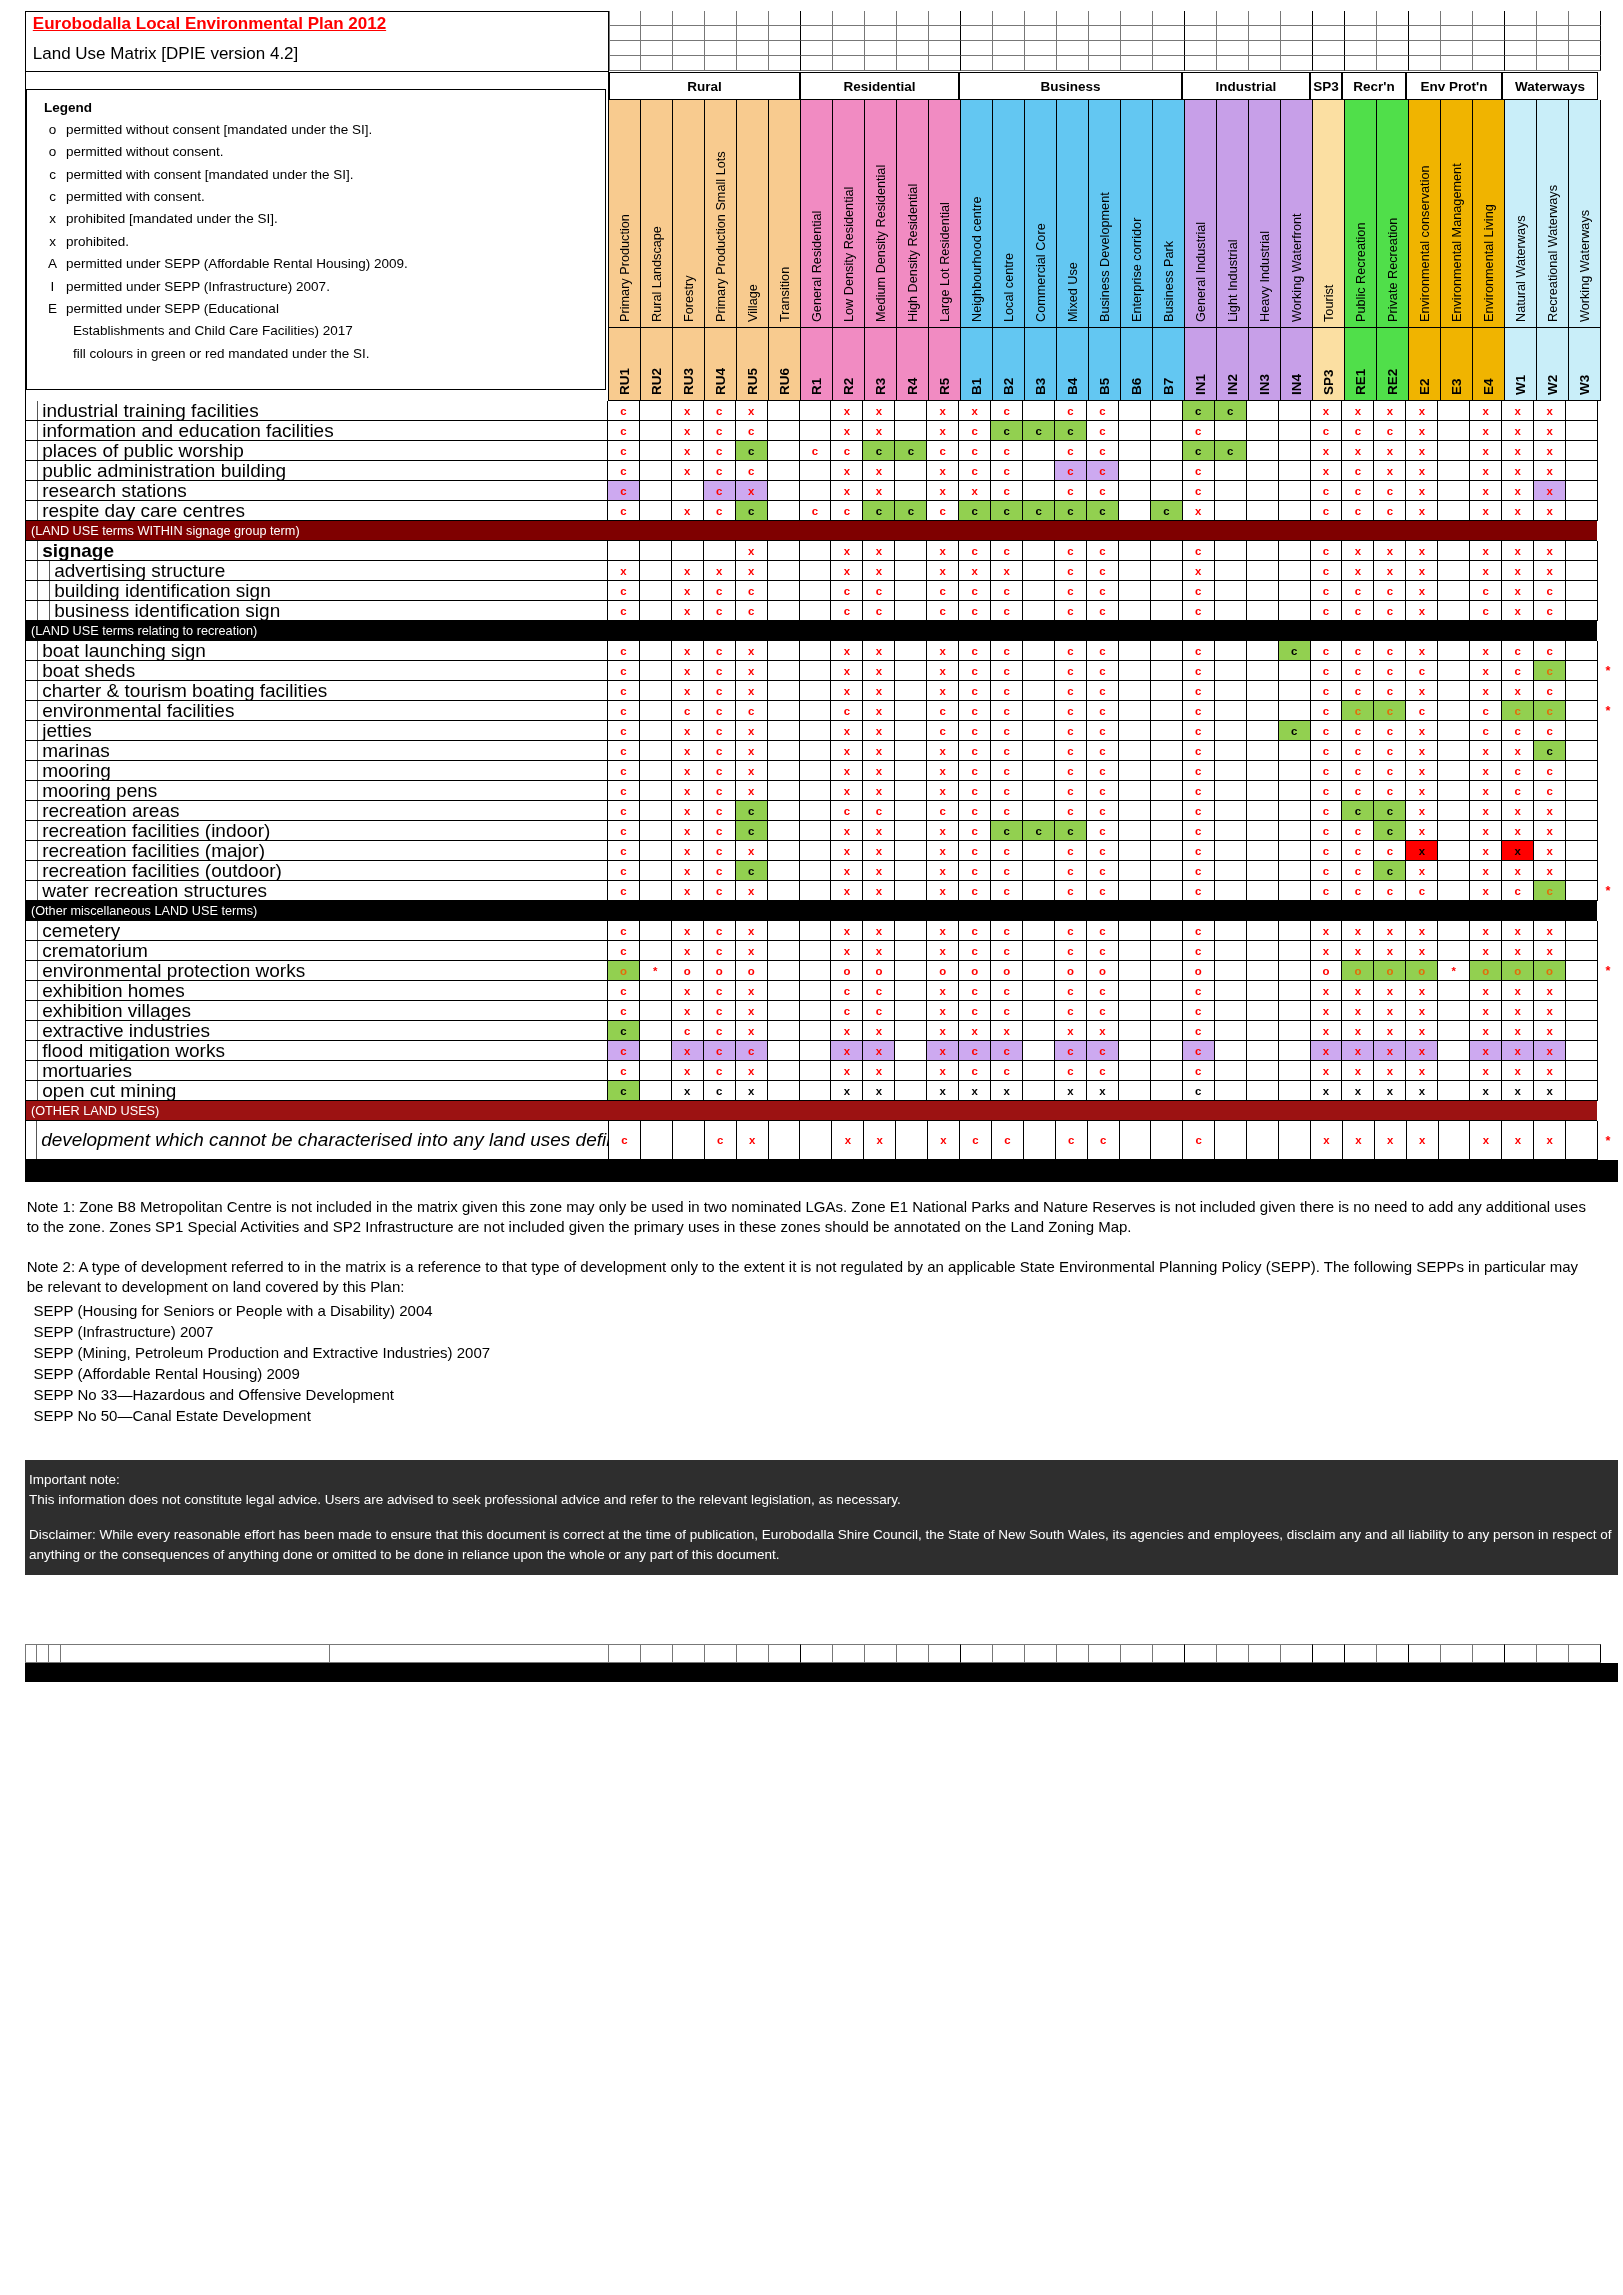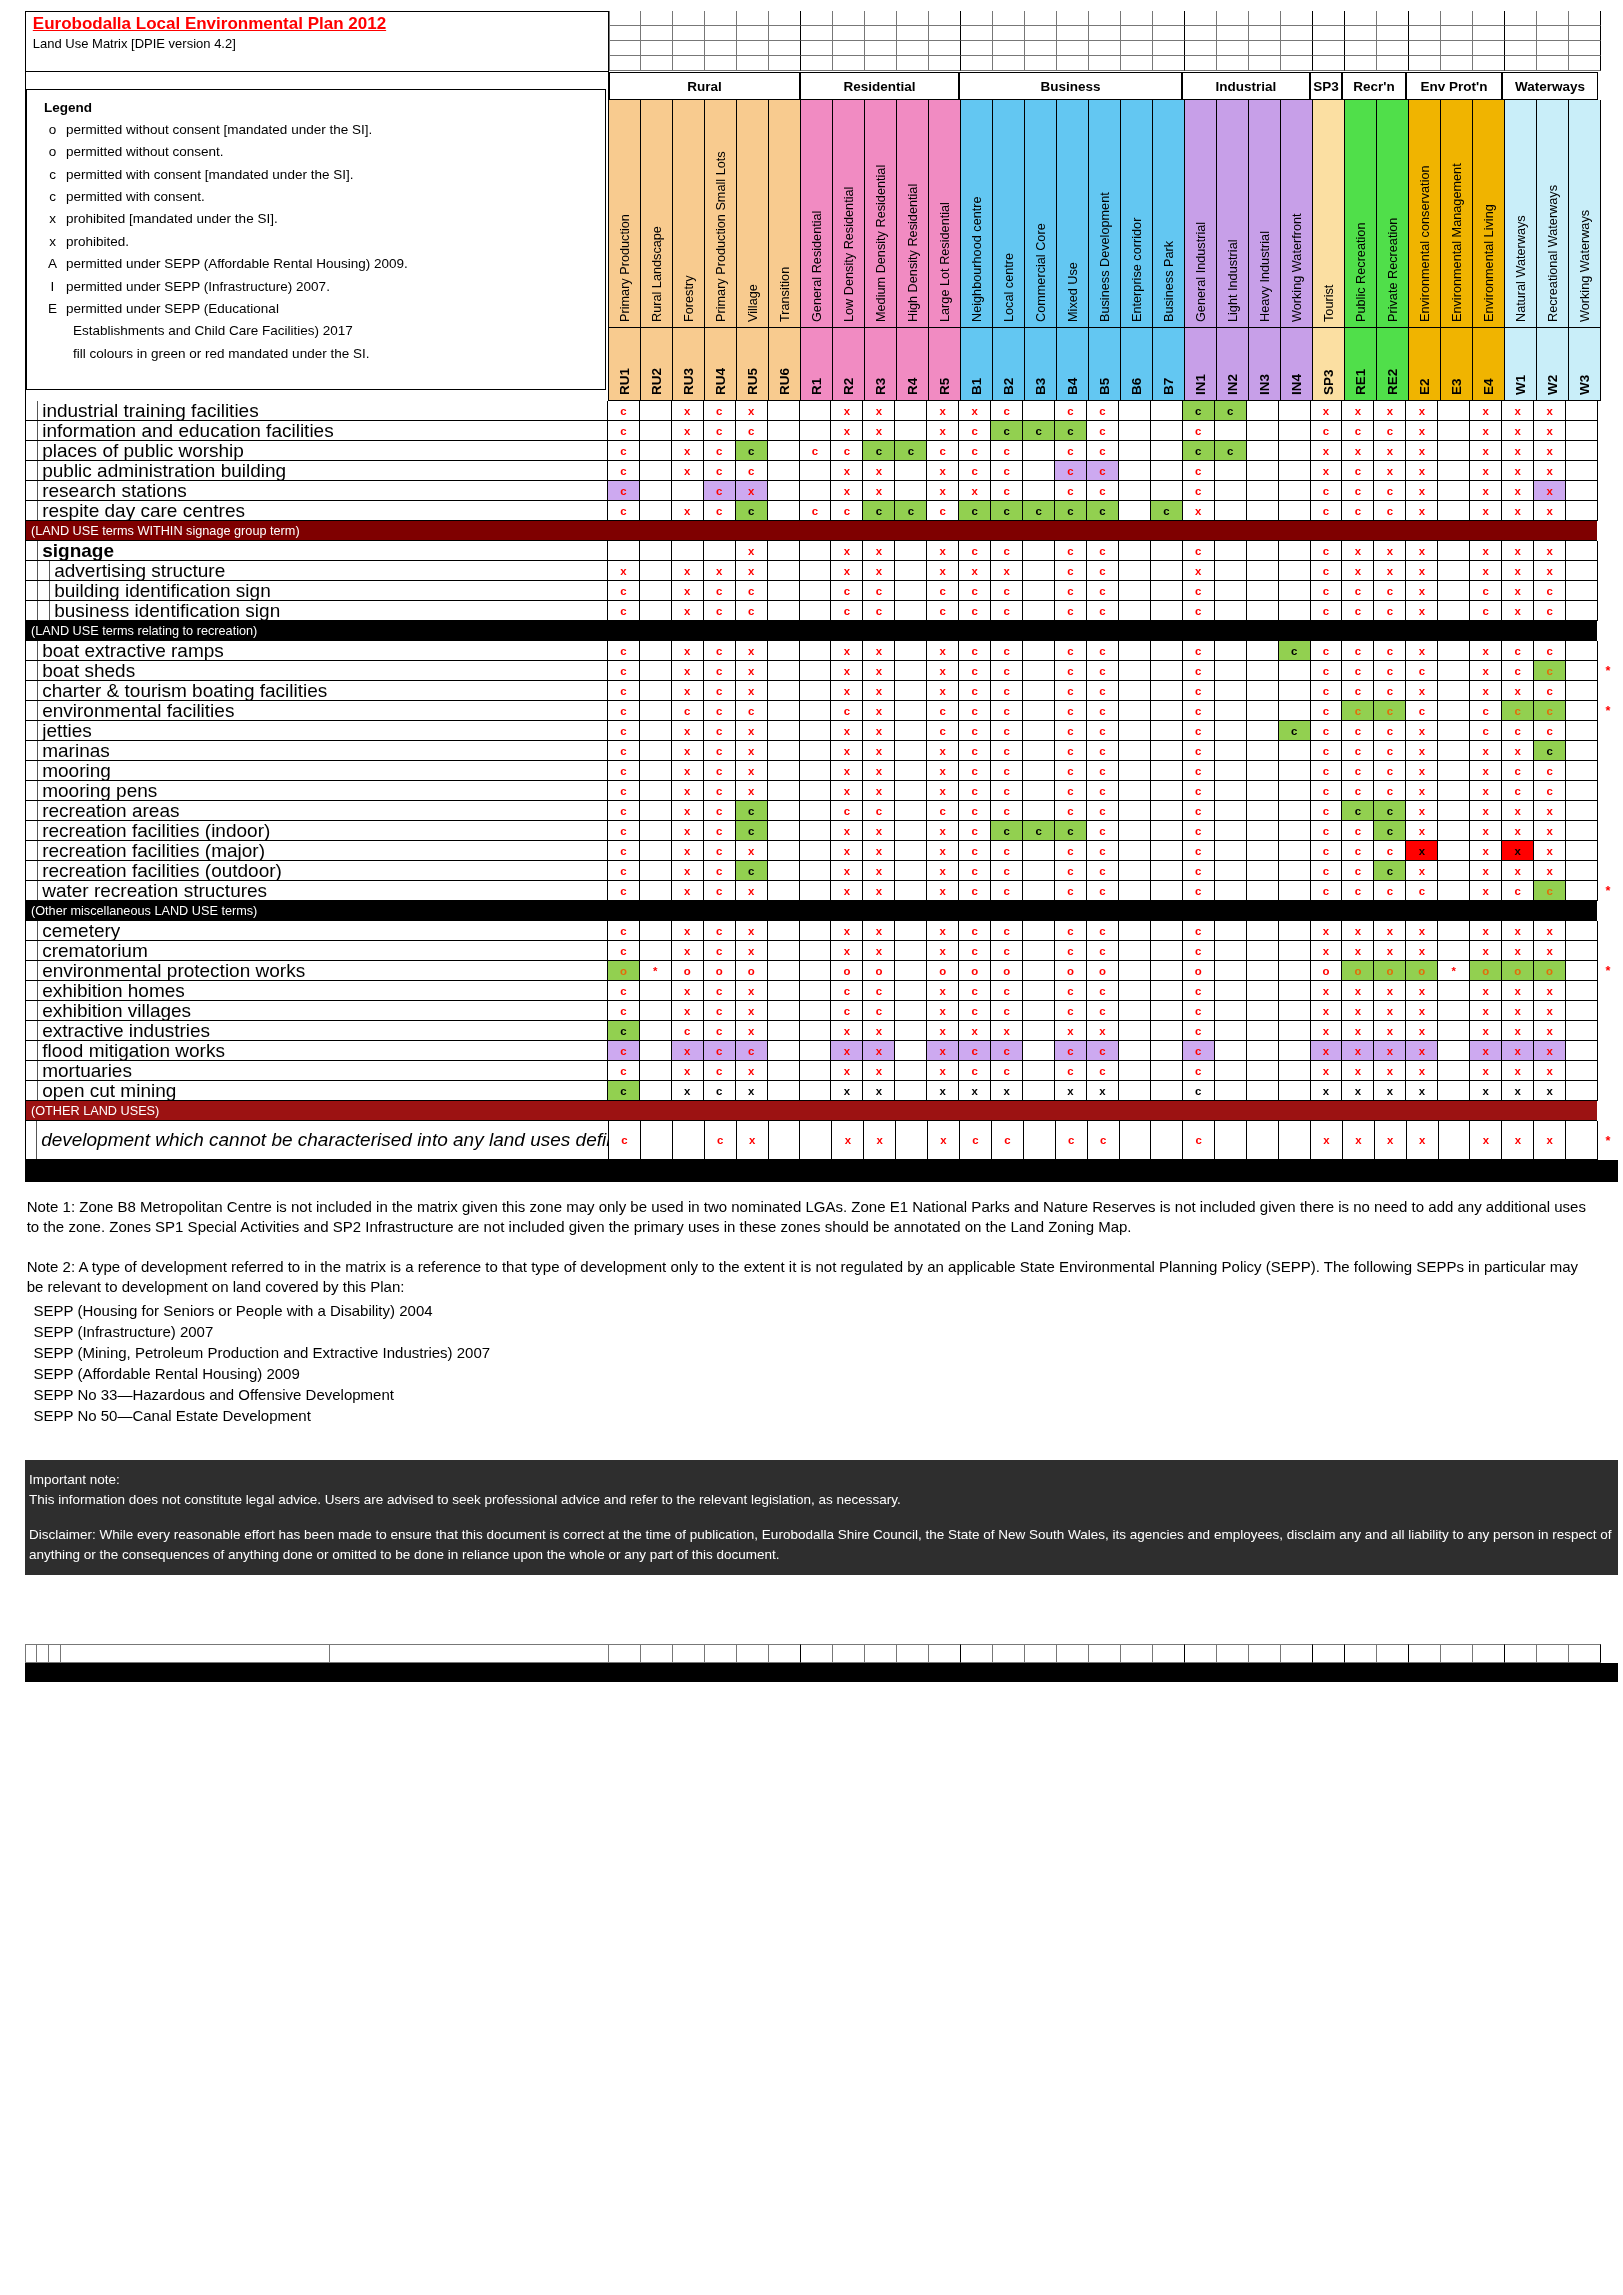--- a/index.html
+++ b/index.html
@@ -5,21 +5,21 @@
   html,body{margin:0;padding:0;background:#e8e8e8;}
   .page{width:1624px;height:2295px;background:#ffffff;position:relative;
         font-family:"Liberation Sans",sans-serif;color:#000;overflow:hidden;}
   .content{position:absolute;left:25px;top:11px;width:1593px;}
 
   
   .toprow{display:flex;}
   .titlebox{width:584px;height:61px;border:1.7px solid #000;box-sizing:border-box;
             padding:1.7px 0 0 6.8px;background:#fff;}
   .title{color:#ff0000;font-weight:bold;font-size:17px;text-decoration:underline;line-height:20px;}
-  .subtitle{font-size:13px;line-height:19.5px;}
+  .subtitle{font-size:17px;line-height:19.5px;margin-top:10px;}
   .minigrid{display:flex;flex-direction:column;}
   .minirow{display:flex;height:15px;}
   .minicell{width:32px;box-sizing:border-box;border-right:0.8px solid #777;border-bottom:0.8px solid #777;}
   .minirow .minicell:first-child{border-left:0.8px solid #777;}
 
   
   .hdrflex{display:flex;}
   .leftcol{width:584px;box-sizing:border-box;border-left:1.7px solid #000;border-right:1.7px solid #000;background:#fff;}
   .legend{margin:17px auto 0 0;width:580px;height:301px;border:1.7px solid #000;box-sizing:border-box;
           padding:6.8px 0 0 17px;font-size:13.5px;}
@@ -860,21 +860,21 @@
           <div class="mcell thr">c</div>
           <div class="mcell">x</div>
           <div class="mcell">c</div>
           <div class="mcell thr"></div>
           <div class="ncell"></div>
         </div>
         <div class="secbar" style="background: rgb(0, 0, 0);">(LAND USE terms relating to recreation)</div>
         <div class="mrow">
           <div class="rlabel">
             <div class="sp"></div>
-            <div class="ltxt">boat extractive ramps</div>
+            <div class="ltxt">boat launching sign</div>
           </div>
           <div class="mcell">c</div>
           <div class="mcell"></div>
           <div class="mcell">x</div>
           <div class="mcell">c</div>
           <div class="mcell">x</div>
           <div class="mcell thr"></div>
           <div class="mcell"></div>
           <div class="mcell">x</div>
           <div class="mcell">x</div>

